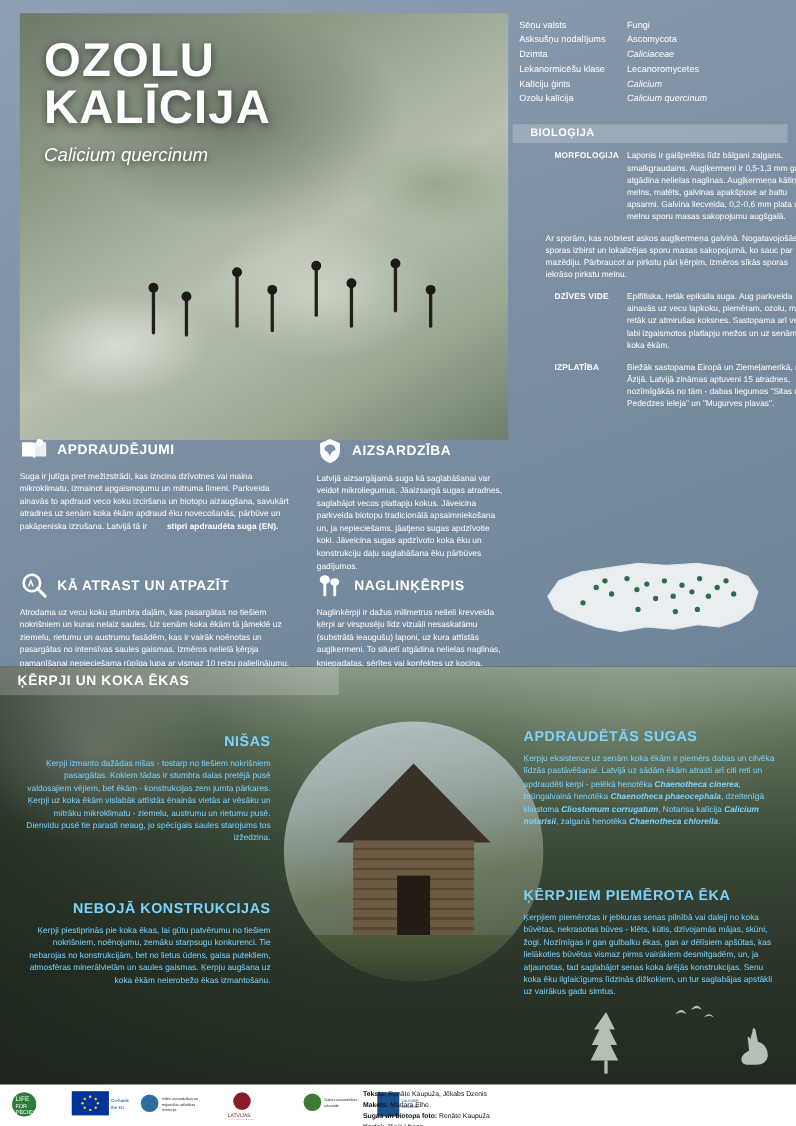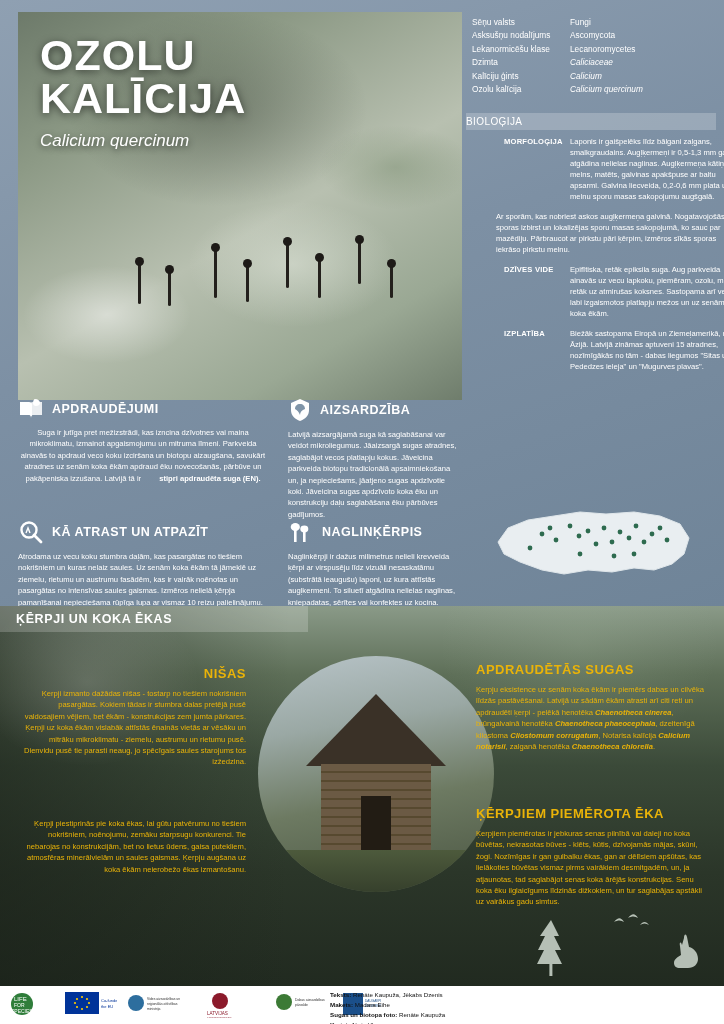--- a/index.html
+++ b/index.html
@@ -62,22 +62,22 @@
   .taxonomy .tleft { width: 98px; }
   .taxonomy .tright { flex: 1; }
   .taxonomy .it { font-style: italic; }
 
   
   .bio-header {
     position: absolute; left: 466px; top: 113px; width: 250px; height: 17px;
     background: rgba(255,255,255,.22);
   }
   .bio-header span {
-    position: absolute; left: 0; top: 3px;
-    font-size: 10px; font-weight: normal; color: #fff; letter-spacing: .4px;
+    position: absolute; left: 16px; top: 3px;
+    font-size: 10px; font-weight: bold; color: #fff; letter-spacing: .4px;
   }
   .bio-list { position: absolute; left: 466px; top: 136px; width: 252px; margin-left: 30px; }
   .bio-item { display: flex; margin-bottom: 9px; }
   .bio-term {
     width: 74px; font-size: 7.6px; font-weight: bold; color: #ffffff;
     letter-spacing: .2px; padding-left: 8px; padding-top: 1px;
   }
   .bio-desc { flex: 1; font-size: 7.6px; color: #ffffff; line-height: 1.45; padding-right: 6px; }
 
   
@@ -132,21 +132,21 @@
     width:110px;height:92px;background:repeating-linear-gradient(180deg,#6b5a44 0 7px,#57492f 7px 9px);
   }
   .circle-photo .door {
     position:absolute; left:50%; top:140px; transform:translateX(-50%);
     width:30px;height:58px;background:#221c14;
   }
   .circle-photo .grass {
     position:absolute;left:0;bottom:0;width:100%;height:42px;background:linear-gradient(180deg,#4d5a3c,#36402c);
   }
 
-  .bcol { position: absolute; color: #eab308; }
+  .bcol { position: absolute; color: #7dd3fc; }
   .bcol h3 { font-size: 13px; font-weight: bold; letter-spacing: .5px; margin-bottom: 7px; }
   .bcol p { font-size: 7.6px; line-height: 1.5; }
   .bcol p .it { font-style: italic; font-weight: bold; }
   .tright-col { text-align: left; }
   .tleft-col { text-align: right; }
 
   
   .footer {
     position: absolute; left: 0; top: 986px; width: 724px; height: 38px;
     background: #ffffff;
@@ -189,26 +189,26 @@
     <div class="taxonomy" id="taxonomy">
         <div class="trow">
           <div class="tleft">Sēņu valsts</div>
           <div class="tright">Fungi</div>
         </div>
         <div class="trow">
           <div class="tleft">Asksušņu nodalījums</div>
           <div class="tright">Ascomycota</div>
         </div>
         <div class="trow">
+          <div class="tleft">Dzimta</div>
+          <div class="tright it">Caliciaceae</div>
+        </div>
+        <div class="trow">
           <div class="tleft">Lekanormicēšu klase</div>
           <div class="tright">Lecanoromycetes</div>
-        </div>
-        <div class="trow">
-          <div class="tleft">Dzimta</div>
-          <div class="tright it">Caliciaceae</div>
         </div>
         <div class="trow">
           <div class="tleft">Kalīciju ģints</div>
           <div class="tright it">Calicium</div>
         </div>
         <div class="trow">
           <div class="tleft">Ozolu kalīcija</div>
           <div class="tright it">Calicium quercinum</div>
         </div>
       </div>
@@ -227,21 +227,21 @@
         <div class="bio-item">
           <div class="bio-term">DZĪVES VIDE</div>
           <div class="bio-desc">Epifītiska, retāk epiksila suga. Aug parkveida ainavās uz vecu lapkoku, piemēram, ozolu, mizas, retāk uz atmirušas koksnes. Sastopama arī vecos, labi izgaismotos platlapju mežos un uz senām koka ēkām.</div>
         </div>
         <div class="bio-item">
           <div class="bio-term">IZPLATĪBA</div>
           <div class="bio-desc">Biežāk sastopama Eiropā un Ziemeļamerikā, reti Āzijā. Latvijā zināmas aptuveni 15 atradnes, nozīmīgākās no tām - dabas liegumos "Sitas un Pededzes ieleja" un "Mugurves plavas".</div>
         </div>
       </div>
 
-    <div class="colblock" style="left:18px; top:398px; width:250px;text-align:center;">
+    <div class="colblock" style="left:18px; top:398px; width:250px;">
       <div class="colhead">
         <span>
           <svg class="icon-svg" width="26" height="22" viewBox="0 0 26 22">
               <path d="M2 4h9c2 0 3 1 3 3v13c0-2-1-3-3-3H2z" fill="#fff"></path>
               <path d="M24 4h-9c-2 0-3 1-3 3v13c0-2 1-3 3-3h9z" fill="#fff" opacity=".85"></path>
               <path d="M17 1c3 0 5 2 5 4s-2 3-4 3-3-1-3-3 1-4 2-4z" fill="#fff"></path>
             </svg>
         </span>
         <span class="ttl">APDRAUDĒJUMI</span>
       </div>
@@ -333,20 +333,21 @@
       <div class="wall"></div>
       <div class="door"></div>
       <div class="grass"></div>
     </div>
 
     <div class="bcol tleft-col" style="left:20px; top:60px; width:226px;">
       <h3>NIŠAS</h3>
       <p>Ķerpji izmanto dažādas nišas - tostarp no tiešiem nokrišniem pasargātas. Kokiem tādas ir stumbra dalas pretējā pusē valdosajiem vējiem, bet ēkām - konstrukcijas zem jumta pārkares. Ķerpji uz koka ēkām vislabāk attīstās ēnainās vietās ar vēsāku un mitrāku mikroklimatu - ziemelu, austrumu un rietumu pusē. Dienvidu pusē tie parasti neaug, jo spēcīgais saules starojums tos izžedzina.</p>
     </div>
     <div class="bcol tleft-col" style="left:20px; top:212px; width:226px;">
+      <h3>NEBOJĀ KONSTRUKCIJAS</h3>
       <p>Ķerpji piestiprinās pie koka ēkas, lai gūtu patvērumu no tiešiem nokrišniem, noēnojumu, zemāku starpsugu konkurenci. Tie nebarojas no konstrukcijām, bet no lietus ūdens, gaisa putekliem, atmosfēras minerālvielām un saules gaismas. Ķerpju augšana uz koka ēkām neierobežo ēkas izmantošanu.</p>
     </div>
 
     <div class="bcol tright-col" style="left:476px; top:56px; width:230px;">
       <h3>APDRAUDĒTĀS SUGAS</h3>
       <p id="rb0"><span>Ķerpju eksistence uz senām koka ēkām ir piemērs dabas un cilvēka līdzās pastāvēšanai. Latvijā uz sādām ēkām atrasti arī citi reti un apdraudēti ķerpi - pelēkā henotēka </span><span class="it">Chaenotheca cinerea</span><span>, brūngalvainā henotēka </span><span class="it">Chaenotheca phaeocephala</span><span>, dzeltenīgā kliostoma </span><span class="it">Cliostomum corrugatum</span><span>, Notarisa kalīcija </span><span class="it">Calicium notarisii</span><span>, zalganā henotēka </span><span class="it">Chaenotheca chlorella</span><span>.</span></p>
     </div>
     <div class="bcol tright-col" style="left:476px; top:200px; width:230px;">
       <h3>ĶĒRPJIEM PIEMĒROTA ĒKA</h3>
       <p id="rb1"><span>Ķerpjiem piemērotas ir jebkuras senas pilnībā vai daleji no koka būvētas, nekrasotas būves - klēts, kūtis, dzīvojamās mājas, skūni, žogi. Nozīmīgas ir gan gulbalku ēkas, gan ar dēlīsiem apšūtas, kas lielākoties būvētas vismaz pirms vairākiem desmitgadēm, un, ja atjaunotas, tad saglabājot senas koka ārējās konstrukcijas. Senu koka ēku ilglaicīgums līdzinās dižkokiem, un tur saglabājas apstākli uz vairākus gadu simtus.</span></p>

